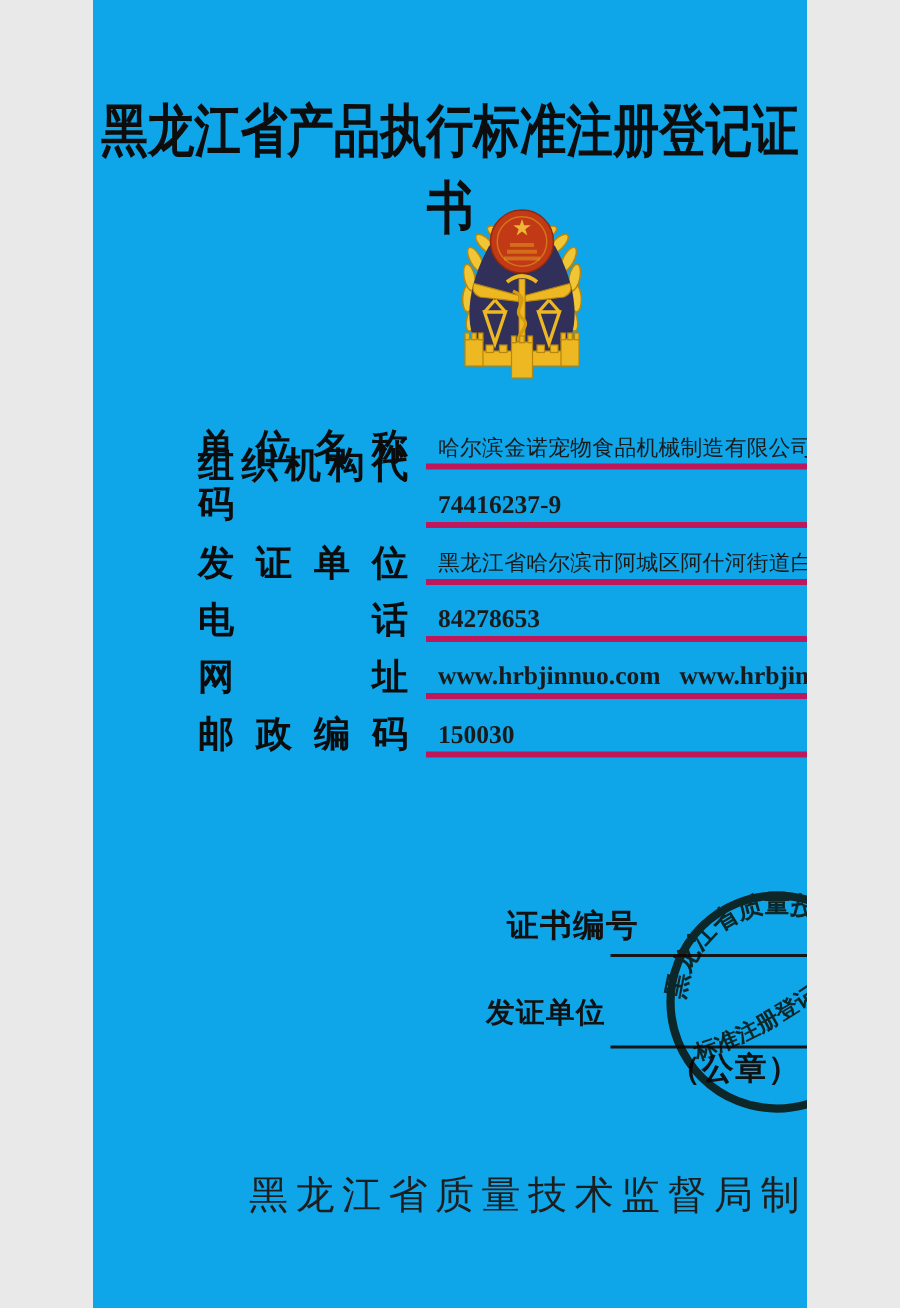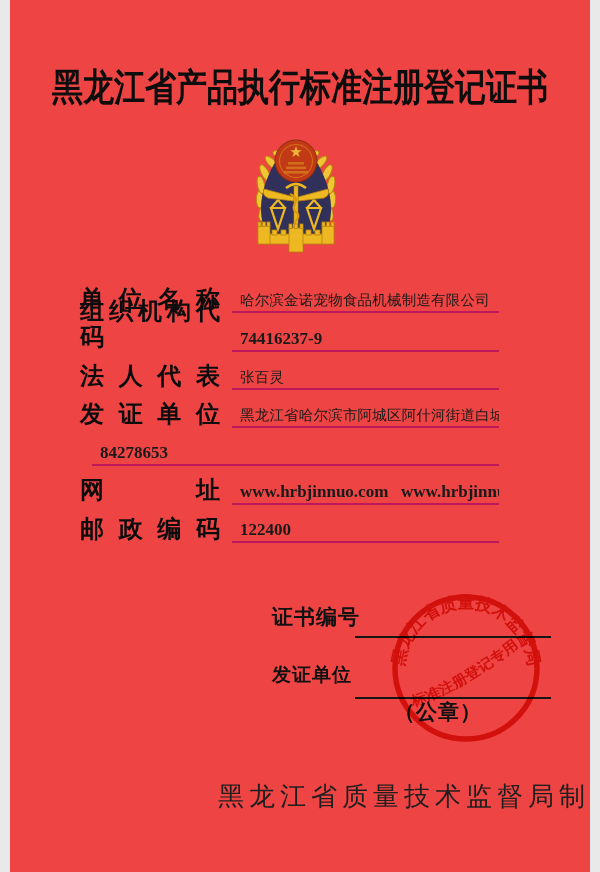--- a/index.html
+++ b/index.html
@@ -2,23 +2,23 @@
 <html lang="zh"><head>
 <meta charset="utf-8">
 <style>
   html,body{margin:0;padding:0;}
   body{
     font-family:"Liberation Serif","DejaVu Serif",serif;
     background:#e9e9e9;
   }
   .page{
     position:relative;
-    width:580px;height:872px;
+    width:476px;height:872px;
     margin:0 auto;
-    background:#ef4444;
+    background:#0ea5e9;
     overflow:hidden;
     color:#111;
   }
   
   .title{
     position:absolute;top:62px;left:0;width:100%;
     text-align:center;
     font-size:31px;font-weight:bold;
     letter-spacing:0px;
     color:#0d0d0d;
@@ -33,31 +33,31 @@
   .frow{display:flex;align-items:flex-end;height:38.3px;}
   .flabel{
     display:block;width:140px;flex:0 0 140px;
     font-weight:bold;font-size:24px;line-height:1.1;
     text-align:justify;text-align-last:justify;
     color:#0c0c0c;
     padding-bottom:1px;
   }
   .fcell{
     flex:1;margin-left:12px;
-    border-bottom:2px solid #be185d;
+    border-bottom:4px solid #be185d;
     min-height:24px;
     display:flex;align-items:flex-end;
     padding:0 2px 1px 8px;
     white-space:pre;
     overflow:hidden;
   }
   .v-cjk{font-size:14.5px;letter-spacing:0.2px;color:#1a1a1a;}
   .v-lat{font-size:17px;color:#1a1a1a;font-weight:bold;}
   
-  .certno-label{position:absolute;left:262px;top:603px;font-size:21px;font-weight:bold;letter-spacing:1px;}
+  .certno-label{position:absolute;left:276px;top:603px;font-size:21px;font-weight:bold;letter-spacing:1px;}
   .certline1{position:absolute;left:345px;top:636px;width:196px;border-top:2px solid #161616;}
   .issuer-label{position:absolute;left:262px;top:662px;font-size:19px;font-weight:bold;letter-spacing:1px;}
   .issuer-value{position:absolute;left:384px;top:698px;font-size:21px;font-weight:bold;letter-spacing:1px;}
   .certline2{position:absolute;left:345px;top:697px;width:196px;border-top:2px solid #161616;}
   .dateline{
     position:absolute;left:384px;top:720px;
     display:flex;align-items:baseline;
   }
   .d-num{font-size:20px;font-family:"Liberation Serif",serif;color:#141414;}
   .d-cjk{font-size:22px;font-weight:bold;color:#0c0c0c;}
@@ -153,37 +153,34 @@
   <div class="form">
     <div class="frow">
       <span class="flabel">单位名称</span>
       <span class="fcell"><span class="v-cjk">哈尔滨金诺宠物食品机械制造有限公司</span></span>
     </div>
     <div class="frow">
       <span class="flabel">组织机构代码</span>
       <span class="fcell"><span class="v-lat">74416237-9</span></span>
     </div>
     <div class="frow">
-      <span class="flabel">法人代表</span>
-      <span class="fcell"><span class="v-cjk">张百灵</span></span>
-    </div>
-    <div class="frow">
       <span class="flabel">发证单位</span>
       <span class="fcell"><span class="v-cjk">黑龙江省哈尔滨市阿城区阿什河街道白城村</span></span>
     </div>
     <div class="frow">
+      <span class="flabel">电话</span>
       <span class="fcell"><span class="v-lat">84278653</span></span>
     </div>
     <div class="frow">
       <span class="flabel">网址</span>
       <span class="fcell"><span class="v-lat">www.hrbjinnuo.com   www.hrbjinnuo.net</span></span>
     </div>
     <div class="frow">
       <span class="flabel">邮政编码</span>
-      <span class="fcell"><span class="v-lat">122400</span></span>
+      <span class="fcell"><span class="v-lat">150030</span></span>
     </div>
   </div>
 
   <div class="certno-label">证书编号</div>
   <div class="certline1"></div>
 
   <div class="issuer-label">发证单位</div>
   <div class="issuer-value">（公章）</div>
   <div class="certline2"></div>
 

